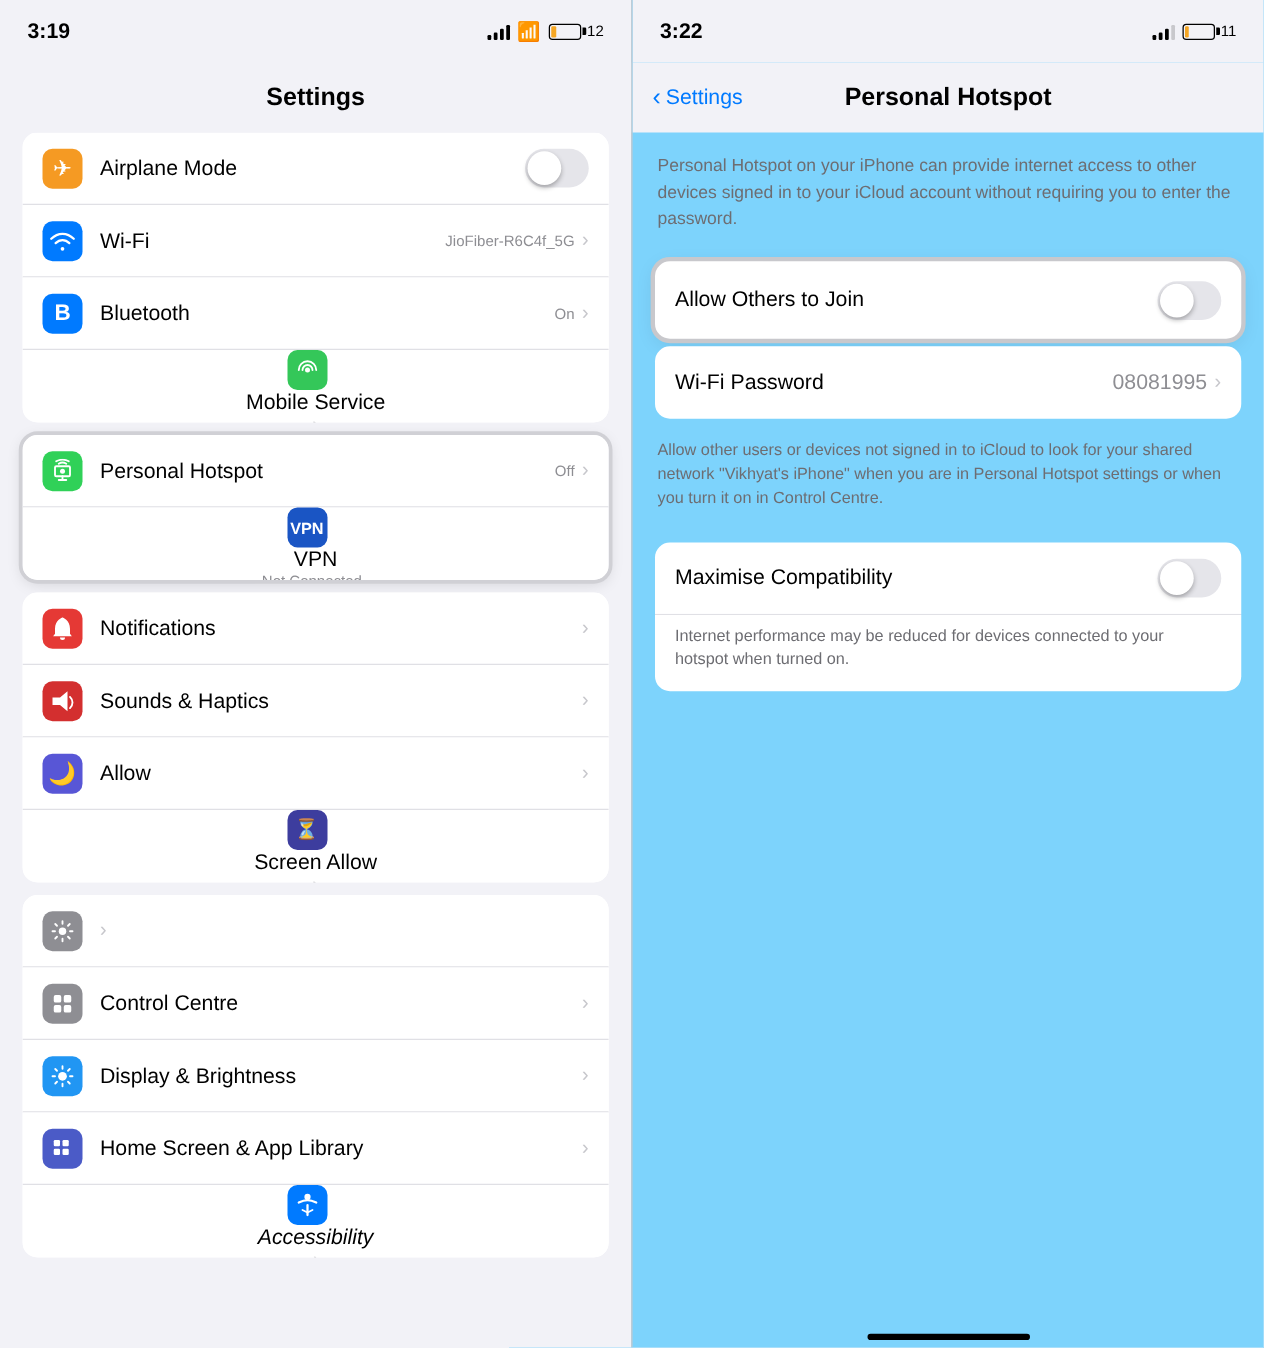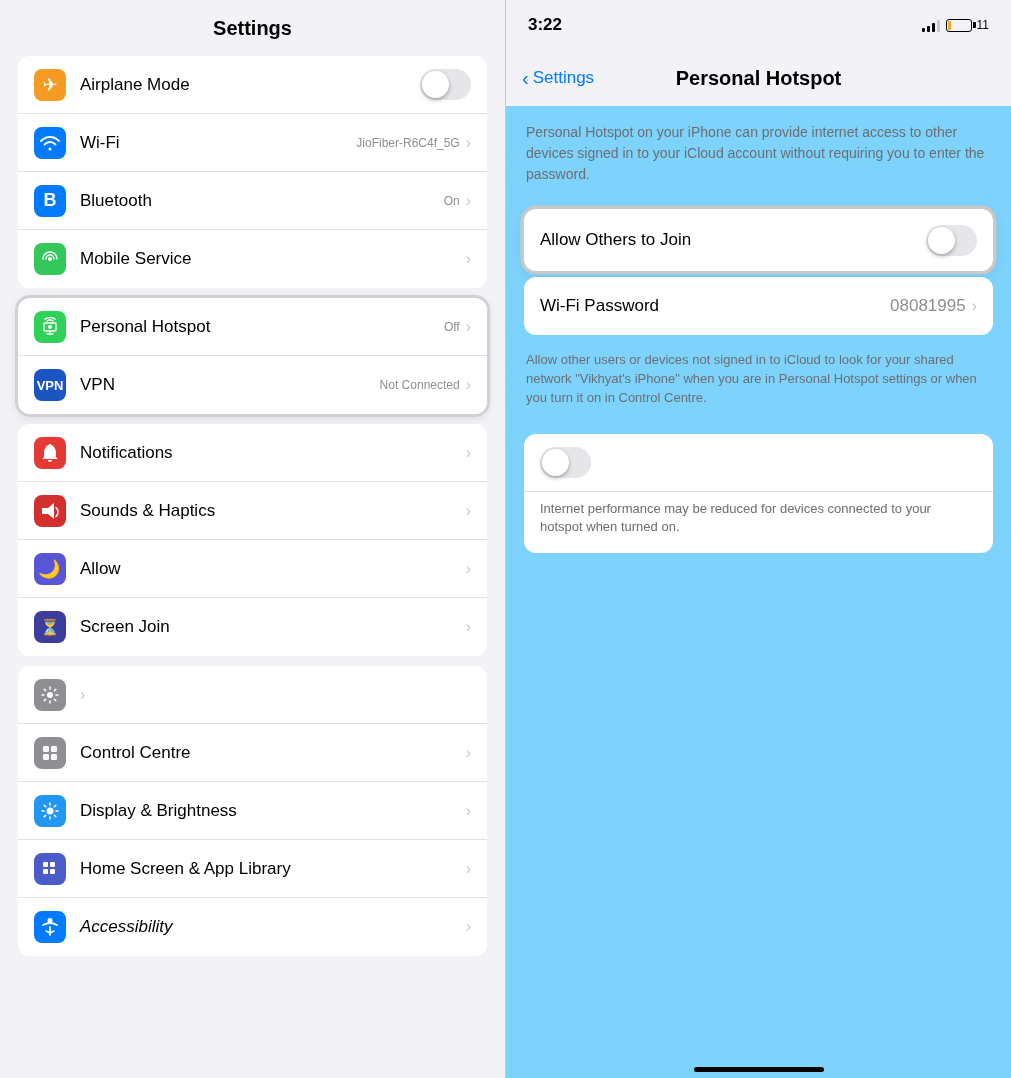--- a/index.html
+++ b/index.html
@@ -144,20 +144,21 @@
       display: flex;
       align-items: center;
       padding: 0 16px;
       height: 58px;
       border-bottom: 0.5px solid #e0e0e5;
       cursor: pointer;
       background: #fff;
     }
     .settings-row:last-child {
       border-bottom: none;
+      flex-direction: column;
     }
     .row-icon {
       width: 32px;
       height: 32px;
       border-radius: 8px;
       display: flex;
       align-items: center;
       justify-content: center;
       margin-right: 14px;
       flex-shrink: 0;
@@ -266,20 +267,38 @@
       flex: 1;
       overflow-y: auto;
     }
     .right-scroll::-webkit-scrollbar { display: none; }
   </style>
 </head>
 <body>
 
 <div class="left-panel">
 
+  <div class="status-bar">
+    <span class="status-time">3:19</span>
+    <div class="status-icons">
+      <div class="signal-bars">
+        <div class="bar bar1"></div>
+        <div class="bar bar2"></div>
+        <div class="bar bar3"></div>
+        <div class="bar bar4"></div>
+      </div>
+      <span style="font-size:15px;">📶</span>
+      <div class="battery-wrapper">
+        <div class="battery-icon">
+          <div class="battery-fill" style="width: 20%;background:#f5a623;"></div>
+        </div>
+        <span class="battery-text">12</span>
+      </div>
+    </div>
+  </div>
 
   <div class="nav-header">
     <span class="nav-title">Settings</span>
   </div>
 
   <div class="settings-list-scroll">
 
     <div class="settings-group">
 
       <div class="settings-row">
@@ -380,21 +399,21 @@
         <div class="row-icon icon-purple">
           <span style="color:#fff;font-size:18px;">🌙</span>
         </div>
         <span class="row-label">Allow</span>
         <span class="row-chevron">›</span>
       </div>
       <div class="settings-row">
         <div class="row-icon icon-purple-dark">
           <span style="color:#fff;font-size:16px;">⏳</span>
         </div>
-        <span class="row-label">Screen Join</span>
+        <span class="row-label">Screen Allow</span>
         <span class="row-chevron">›</span>
       </div>
     </div>
 
     <div class="settings-group">
       <div class="settings-row">
         <div class="row-icon icon-gray">
           <svg width="20" height="20" viewBox="0 0 20 20" fill="none">
             <circle cx="10" cy="10" r="3" fill="white"></circle>
             <path d="M10 2v2M10 16v2M2 10h2M16 10h2M4.2 4.2l1.4 1.4M14.4 14.4l1.4 1.4M4.2 15.8l1.4-1.4M14.4 5.6l1.4-1.4" stroke="white" stroke-width="1.5" stroke-linecap="round"></path>
@@ -498,20 +517,21 @@
       <div class="right-row">
         <span style="flex:1;font-size:17px;color:#000;">Wi-Fi Password</span>
         <span style="font-size:17px;color:#8e8e93;margin-right:6px;">08081995</span>
         <span style="color:#c7c7cc;font-size:16px;">›</span>
       </div>
     </div>
 
     <p class="description-text">Allow other users or devices not signed in to iCloud to look for your shared network "Vikhyat's iPhone" when you are in Personal Hotspot settings or when you turn it on in Control Centre.</p>
 
     <div style="margin: 10px 18px 0 18px; border-radius:12px 12px 0 0; background:#fff; display:flex;align-items:center;padding:0 16px;height:58px;border-bottom:0.5px solid #e0e0e5;">
+      <span style="flex:1;font-size:17px;color:#000;">Maximise Compatibility</span>
       <div class="toggle-off">
         <div class="toggle-thumb"></div>
       </div>
     </div>
     <div style="margin:0 18px 0 18px;border-radius:0 0 12px 12px;background:#fff;padding:8px 16px 16px 16px;">
       <p style="font-size:13px;color:#6d6d72;line-height:1.45;">Internet performance may be reduced for devices connected to your hotspot when turned on.</p>
     </div>
 
     <div style="height:80px;"></div>
   </div>

